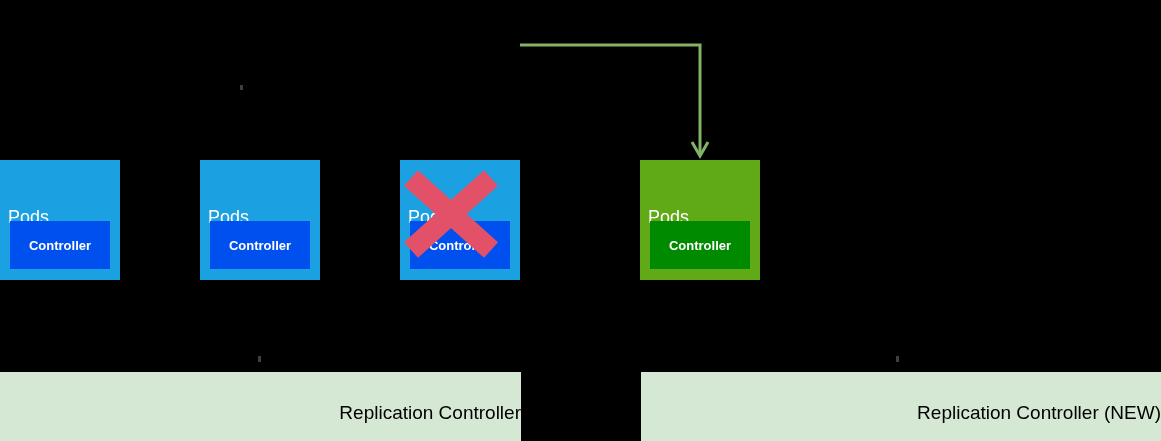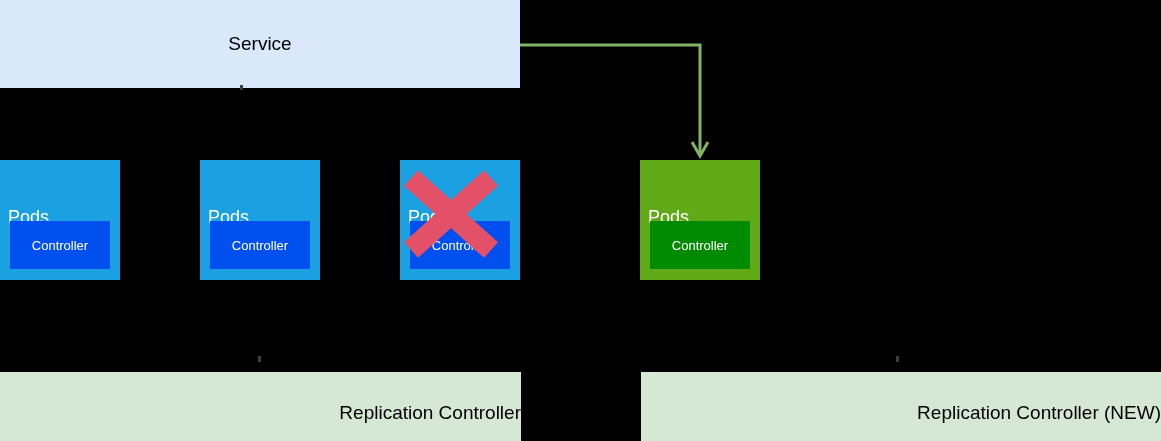--- a/index.html
+++ b/index.html
@@ -63,20 +63,21 @@
   }
   .controller {
     position: absolute;
     left: 10px; top: 61px;
     width: 100px; height: 48px;
     display: flex;
     align-items: center;
     justify-content: center;
     color: #ffffff;
     font-size: 13px;
+    font-weight: bold;
   }
   .controller-blue  { background: #0050ef; }
   .controller-green { background: #008a00; }
   .arrow-svg {
     position: absolute;
     left: 515px; top: 30px;
     width: 200px; height: 135px;
     overflow: visible;
   }
   .x-svg {
@@ -91,23 +92,20 @@
   }
   .tick-service { left: 240px; top: 85px;  width: 3px; height: 5px; }
   .tick-rc-old  { left: 258px; top: 356px; width: 3px; height: 6px; }
   .tick-rc-new  { left: 896px; top: 356px; width: 3px; height: 6px; }
 </style>
 </head>
 <body>
 
 <div class="stage">
 
-  <div class="box service-box">
-    <span>Service</span>
-  </div>
 
   <svg class="arrow-svg" viewBox="0 0 200 135" xmlns="http://www.w3.org/2000/svg">
     <polyline points="5,15 185,15 185,124" fill="none" stroke="#82b366" stroke-width="3"></polyline>
     <polyline points="177,112 185,126 193,112" fill="none" stroke="#82b366" stroke-width="3"></polyline>
   </svg>
 
   <div class="pod pod-blue pod-1">
     <span class="pod-label">Pods</span>
     <div class="controller controller-blue">
       <span>Controller</span>

